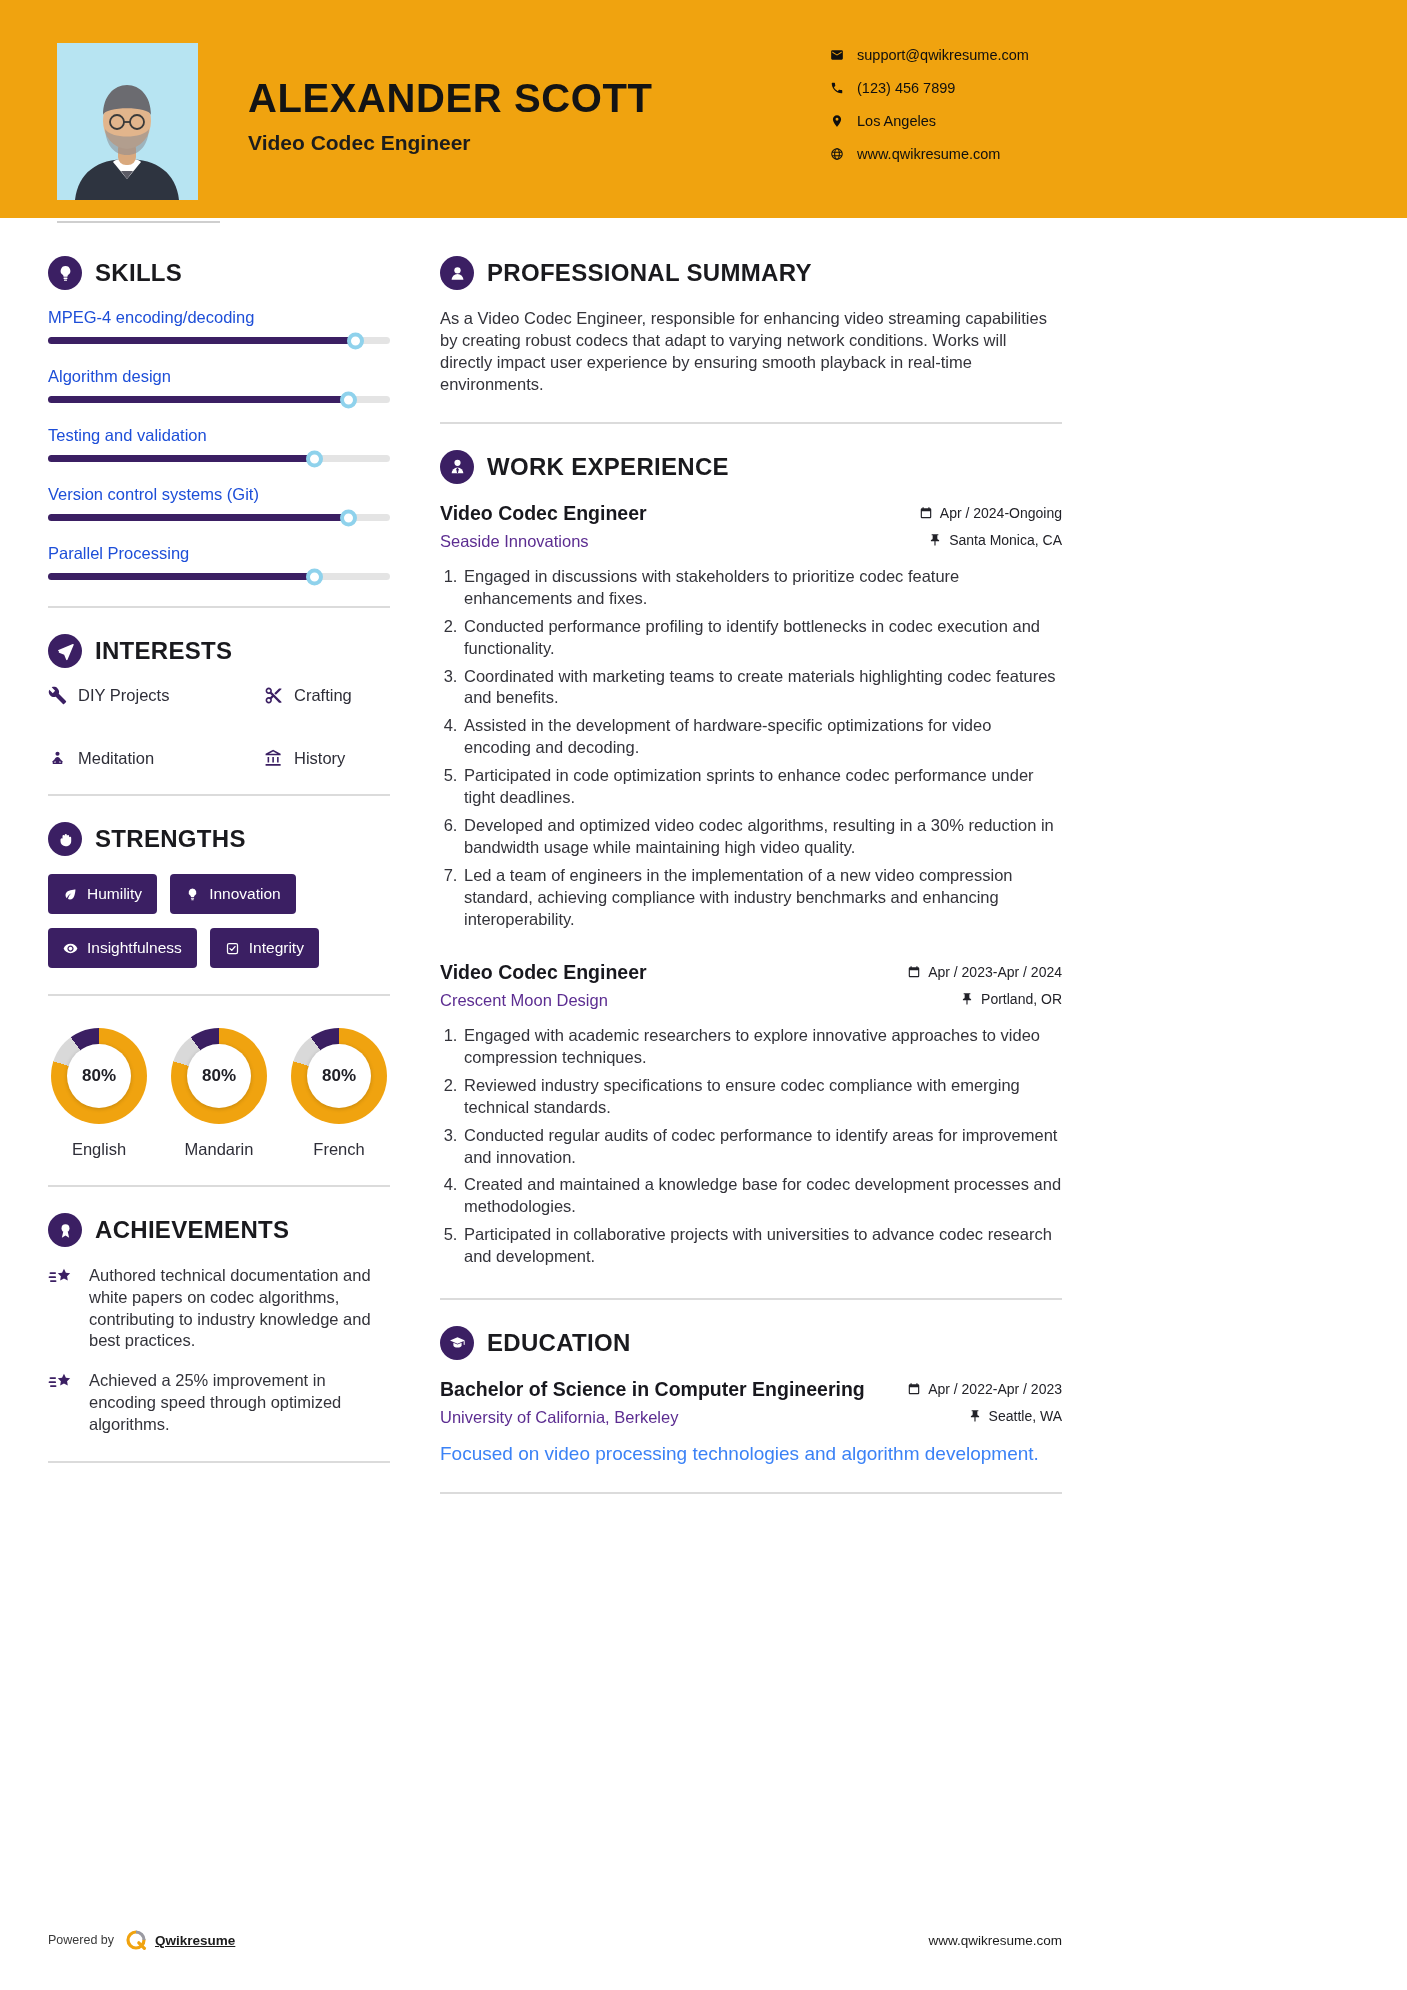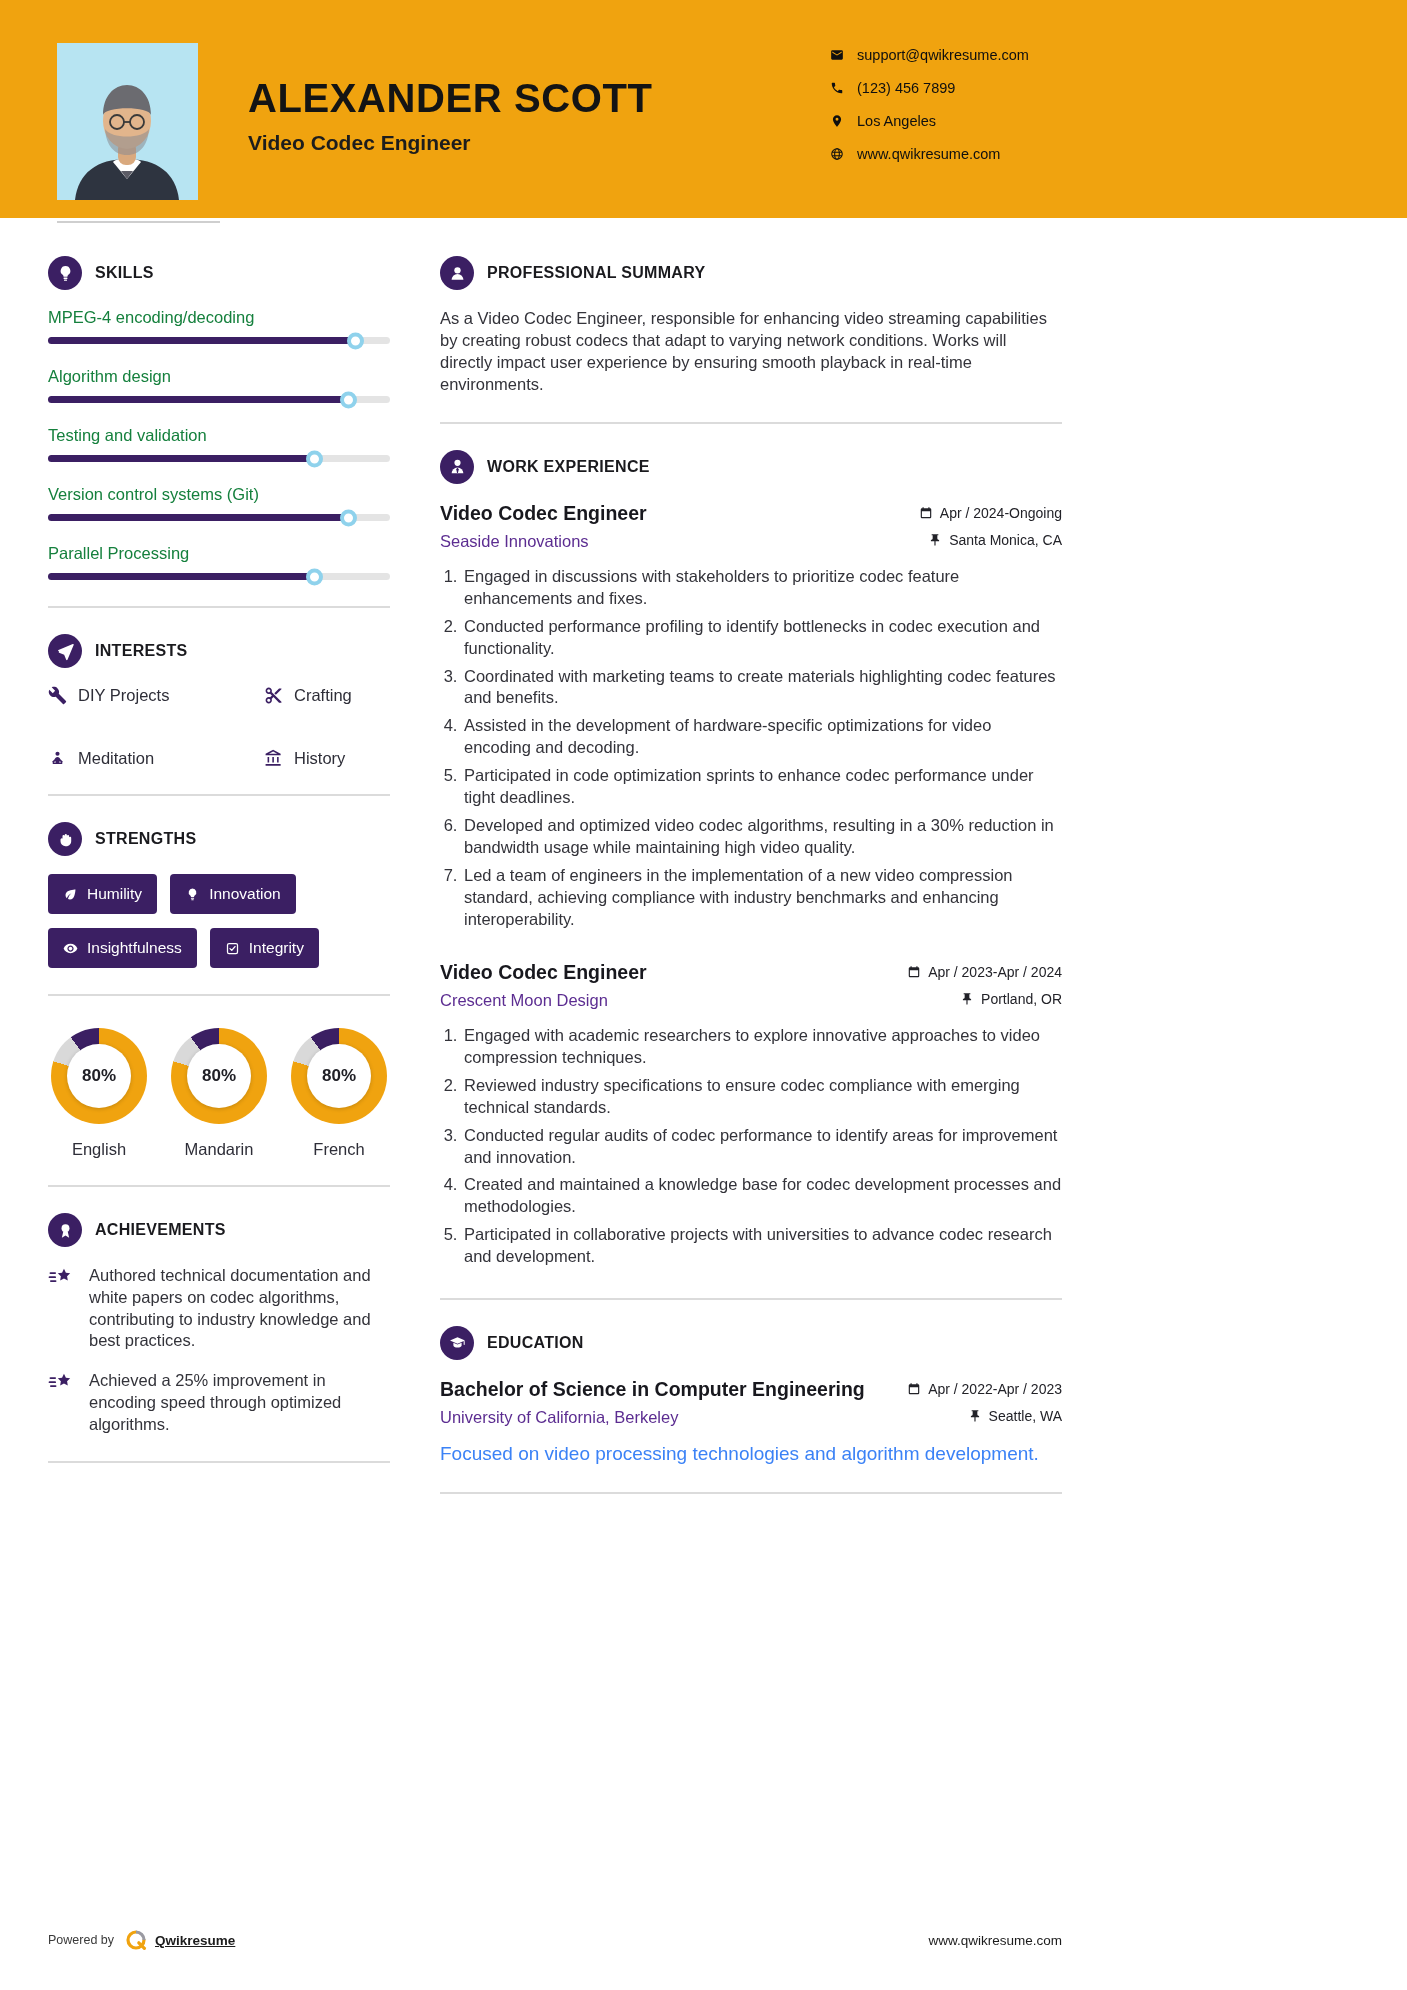--- a/index.html
+++ b/index.html
@@ -32,24 +32,24 @@
   .contact .c-icon{width:14px;height:14px;flex:none;color:#0f0f0f;display:flex;}
   .contact .c-icon svg{width:14px;height:14px;fill:currentColor;}
   
   .content{display:flex;padding-left:48px;}
   .col-left{width:342px;flex:none;padding-top:38px;}
   .col-right{width:622px;flex:none;margin-left:50px;padding-top:38px;}
   .rule{border:none;border-top:2px solid var(--rule);margin:26px 0;}
   .sec-head{display:flex;align-items:center;gap:13px;margin-bottom:18px;}
   .sec-icon{width:34px;height:34px;border-radius:50%;background:var(--purple);color:#fff;display:flex;align-items:center;justify-content:center;flex:none;}
   .sec-icon svg{width:19px;height:19px;fill:currentColor;}
-  .sec-title{margin:0;font-size:16px;font-weight:bold;color:var(--heading);letter-spacing:.3px;}
+  .sec-title{margin:0;font-size:24px;font-weight:bold;color:var(--heading);letter-spacing:.3px;}
   
   .skill{margin-bottom:23px;}
-  .skill-label{font-size:16.5px;color:#15803d;margin-bottom:10px;}
+  .skill-label{font-size:16.5px;color:#1d4ed8;margin-bottom:10px;}
   .bar-track{position:relative;height:7px;background:#E4E4E4;border-radius:4px;}
   .bar-fill{position:absolute;left:0;top:0;height:100%;background:var(--purple);border-radius:4px;}
   .bar-fill::after{
     content:"";position:absolute;right:-8px;top:50%;transform:translateY(-50%);
     width:9px;height:9px;background:#fff;border:4px solid var(--knob-blue);border-radius:50%;
   }
   
   .int-grid{display:grid;grid-template-columns:172px auto;row-gap:20px;gap:44px;}
   .int-item{display:flex;align-items:center;gap:11px;font-size:16.5px;color:#2e2e38;}
   .int-icon{width:19px;height:19px;color:var(--purple);display:flex;flex:none;}

